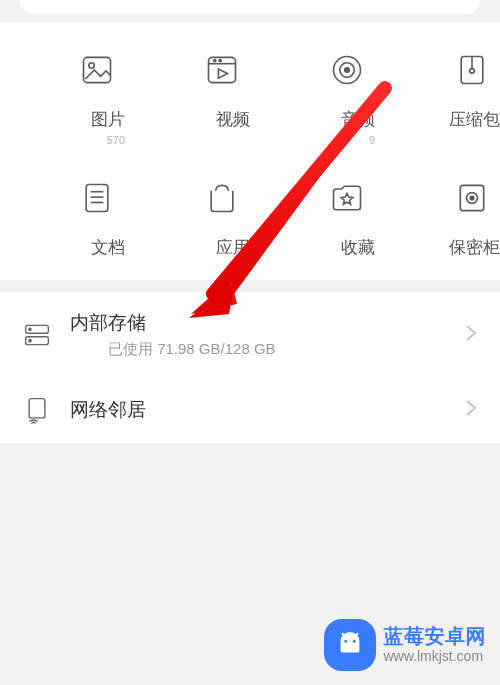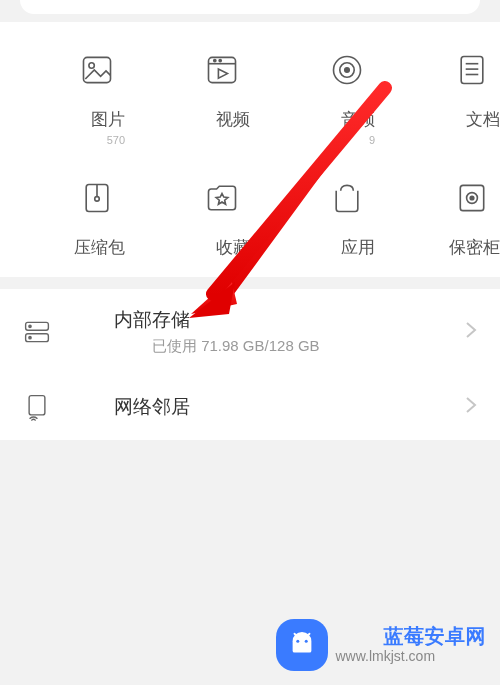--- a/index.html
+++ b/index.html
@@ -49,21 +49,20 @@
   .list-section {
     background: #fff;
     margin-top: 12px;
   }
   .list-item {
     display: flex;
     align-items: center;
     padding: 18px 22px;
     cursor: pointer;
     position: relative;
-    gap: 44px;
   }
   .list-icon {
     width: 30px; height: 30px;
     flex: 0 0 30px;
     margin-right: 18px;
     display: flex; align-items: center; justify-content: center;
   }
   .list-icon svg { width: 28px; height: 28px; stroke: #666; fill: none; stroke-width: 1.6; }
   .list-text { flex: 1; }
   .list-title { font-size: 19px; color: #333; }
@@ -92,21 +91,21 @@
     z-index: 6;
   }
   .wm-logo {
     width: 52px; height: 52px;
     background: #3a7bff;
     border-radius: 18px;
     display: flex; align-items: center; justify-content: center;
   }
   .wm-logo svg { width: 30px; height: 30px; fill: #fff; }
   .wm-text { display: flex; flex-direction: column; line-height: 1.15; }
-  .wm-title { font-size: 20px; font-weight: 700; color: #3a7bff; letter-spacing: 0.5px; margin-left: 48px; }
+  .wm-title { font-size: 20px; font-weight: 700; color: #3a7bff; letter-spacing: 0.5px; }
   .wm-url { font-size: 14px; color: #888; }
 </style>
 </head>
 <body>
 
 <div class="search-bar"></div>
 
 <div class="card">
   <div class="grid">
 
@@ -145,58 +144,58 @@
           </svg>
       </div>
       <div class="grid-label">音频</div>
       <div class="grid-sub">9</div>
     </div>
 
     <div class="grid-item">
       <div class="grid-icon">
         <svg viewBox="0 0 40 40">
             <rect x="8" y="5" width="24" height="30" rx="3"></rect>
+            <line x1="20" y1="5" x2="20" y2="18"></line>
+            <circle cx="20" cy="21" r="2.5"></circle>
+          </svg>
+      </div>
+      <div class="grid-label">压缩包</div>
+    </div>
+
+    <div class="grid-item">
+      <div class="grid-icon">
+        <svg viewBox="0 0 40 40">
+            <rect x="8" y="5" width="24" height="30" rx="3"></rect>
             <line x1="13" y1="13" x2="27" y2="13"></line>
             <line x1="13" y1="19" x2="27" y2="19"></line>
             <line x1="13" y1="25" x2="27" y2="25"></line>
           </svg>
       </div>
       <div class="grid-label">文档</div>
       <div class="grid-sub"></div>
     </div>
 
     <div class="grid-item">
       <div class="grid-icon">
         <svg viewBox="0 0 40 40">
-            <rect x="8" y="5" width="24" height="30" rx="3"></rect>
-            <line x1="20" y1="5" x2="20" y2="18"></line>
-            <circle cx="20" cy="21" r="2.5"></circle>
-          </svg>
-      </div>
-      <div class="grid-label">压缩包</div>
+            <path d="M8 12 L8 32 Q8 35 11 35 L29 35 Q32 35 32 32 L32 12"></path>
+            <path d="M13 12 Q13 6 20 6 Q27 6 27 12"></path>
+          </svg>
+      </div>
+      <div class="grid-label">应用</div>
     </div>
 
     <div class="grid-item">
       <div class="grid-icon">
         <svg viewBox="0 0 40 40">
             <path d="M5 13 Q5 10 8 10 L14 10 L17 7 L32 7 Q35 7 35 10 L35 30 Q35 33 32 33 L8 33 Q5 33 5 30 Z"></path>
             <path d="M20 15 L22 19 L26.5 19.5 L23 22.5 L24 27 L20 24.5 L16 27 L17 22.5 L13.5 19.5 L18 19 Z"></path>
           </svg>
       </div>
       <div class="grid-label">收藏</div>
-    </div>
-
-    <div class="grid-item">
-      <div class="grid-icon">
-        <svg viewBox="0 0 40 40">
-            <path d="M8 12 L8 32 Q8 35 11 35 L29 35 Q32 35 32 32 L32 12"></path>
-            <path d="M13 12 Q13 6 20 6 Q27 6 27 12"></path>
-          </svg>
-      </div>
-      <div class="grid-label">应用</div>
     </div>
 
     <div class="grid-item">
       <div class="grid-icon">
         <svg viewBox="0 0 40 40">
             <rect x="7" y="6" width="26" height="28" rx="3"></rect>
             <circle cx="20" cy="20" r="6"></circle>
             <circle cx="20" cy="20" r="2" fill="#5b5b5b"></circle>
           </svg>
       </div>

